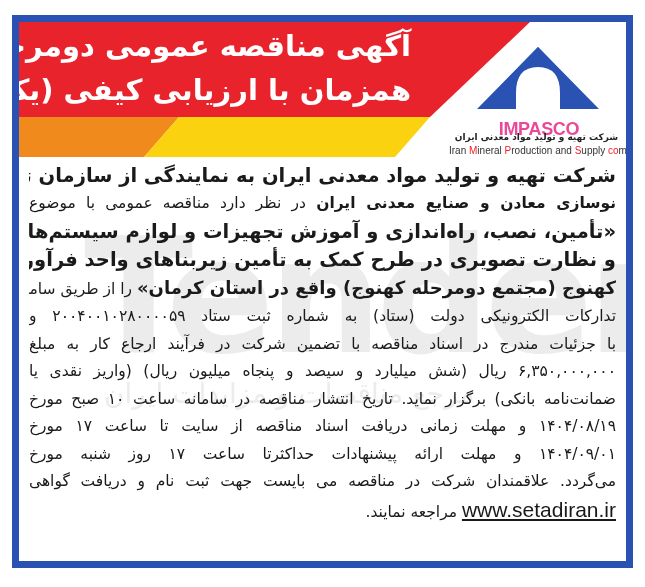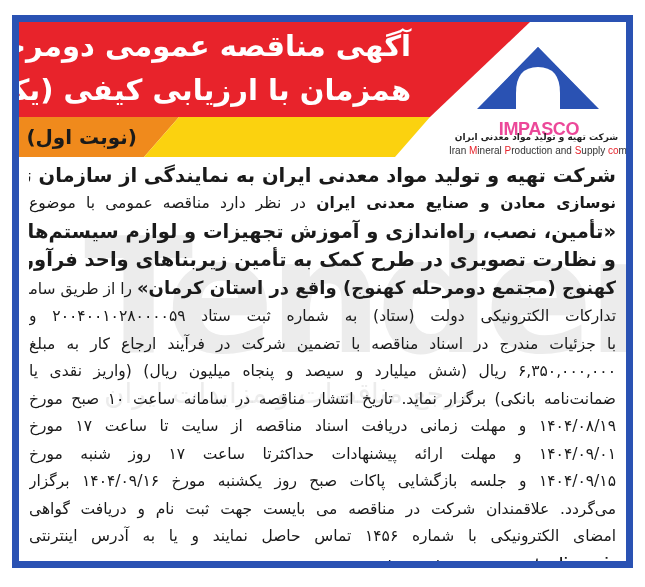--- a/index.html
+++ b/index.html
@@ -41,21 +41,20 @@
 
   <div class="header-red"></div>
   <div class="band-orange"></div>
   <div class="band-yellow"></div>
 
   <div class="title">
     <div>آگهی مناقصه عمومی دومرحله‌ای</div>
     <div>همزمان با ارزیابی کیفی (یکپارچه)</div>
   </div>
 
-  <div class="round">(نوبت اول)</div>
 
   <svg class="logo" viewBox="0 0 170 130">
     <polygon points="79,20 137,80 21,80" fill="#2a52b3" transform="translate(0,0)"></polygon>
     <polygon points="79,20 140,82 18,82" fill="#2a52b3"></polygon>
     <path d="M57,82 L57,66 Q57,40 79,40 Q101,40 101,66 L101,82 Z" fill="#ffffff"></path>
   </svg>
   <div class="impasco">IMPASCO</div>
   <div class="logo-caption-fa">شرکت تهیه و تولید مواد معدنی ایران</div>
   <div class="logo-caption-en"><span>Iran </span><span class="r">M</span><span>ineral </span><span class="r">P</span><span>roduction and </span><span class="r">S</span><span>upply </span><span class="r">co</span><span>mpany</span></div>
 
@@ -64,18 +63,16 @@
     <span class="line l-reg"><span class="b">نوسازی معادن و صنایع معدنی ایران</span><span> در نظر دارد مناقصه عمومی با موضوع</span></span>
     <span class="line l-bold">«تأمین، نصب، راه‌اندازی و آموزش تجهیزات و لوازم سیستم‌های حفاظتی</span>
     <span class="line l-bold">و نظارت تصویری در طرح کمک به تأمین زیربناهای واحد فرآوری تیتانیوم</span>
     <span class="line l-reg"><span class="b" style="font-size:18px">کهنوج (مجتمع دومرحله کهنوج) واقع در استان کرمان»</span><span> را از طریق سامانه</span></span>
     <span class="line l-reg">تدارکات الکترونیکی دولت (ستاد) به شماره ثبت ستاد ۲۰۰۴۰۰۱۰۲۸۰۰۰۰۵۹ و</span>
     <span class="line l-reg">با جزئیات مندرج در اسناد مناقصه با تضمین شرکت در فرآیند ارجاع کار به مبلغ</span>
     <span class="line l-reg">۶,۳۵۰,۰۰۰,۰۰۰ ریال (شش میلیارد و سیصد و پنجاه میلیون ریال) (واریز نقدی یا</span>
     <span class="line l-reg">ضمانت‌نامه بانکی) برگزار نماید. تاریخ انتشار مناقصه در سامانه ساعت ۱۰ صبح مورخ</span>
     <span class="line l-reg">۱۴۰۴/۰۸/۱۹ و مهلت زمانی دریافت اسناد مناقصه از سایت تا ساعت ۱۷ مورخ</span>
     <span class="line l-reg">۱۴۰۴/۰۹/۰۱ و مهلت ارائه پیشنهادات حداکثرتا ساعت ۱۷ روز شنبه مورخ</span>
-    <span class="line l-reg">۱۴۰۴/۰۹/۱۵ و جلسه بازگشایی پاکات صبح روز یکشنبه مورخ ۱۴۰۴/۰۹/۱۶ برگزار</span>
     <span class="line l-reg">می‌گردد. علاقمندان شرکت در مناقصه می بایست جهت ثبت نام و دریافت گواهی</span>
-    <span class="line l-reg">امضای الکترونیکی با شماره ۱۴۵۶ تماس حاصل نمایند و یا به آدرس اینترنتی</span>
     <span class="l-reg" style="display:block; text-align:right; text-align-last:right;"><span class="url">www.setadiran.ir</span><span> مراجعه نمایند.</span></span>
   </div>
 </div>
 
 </body></html>

